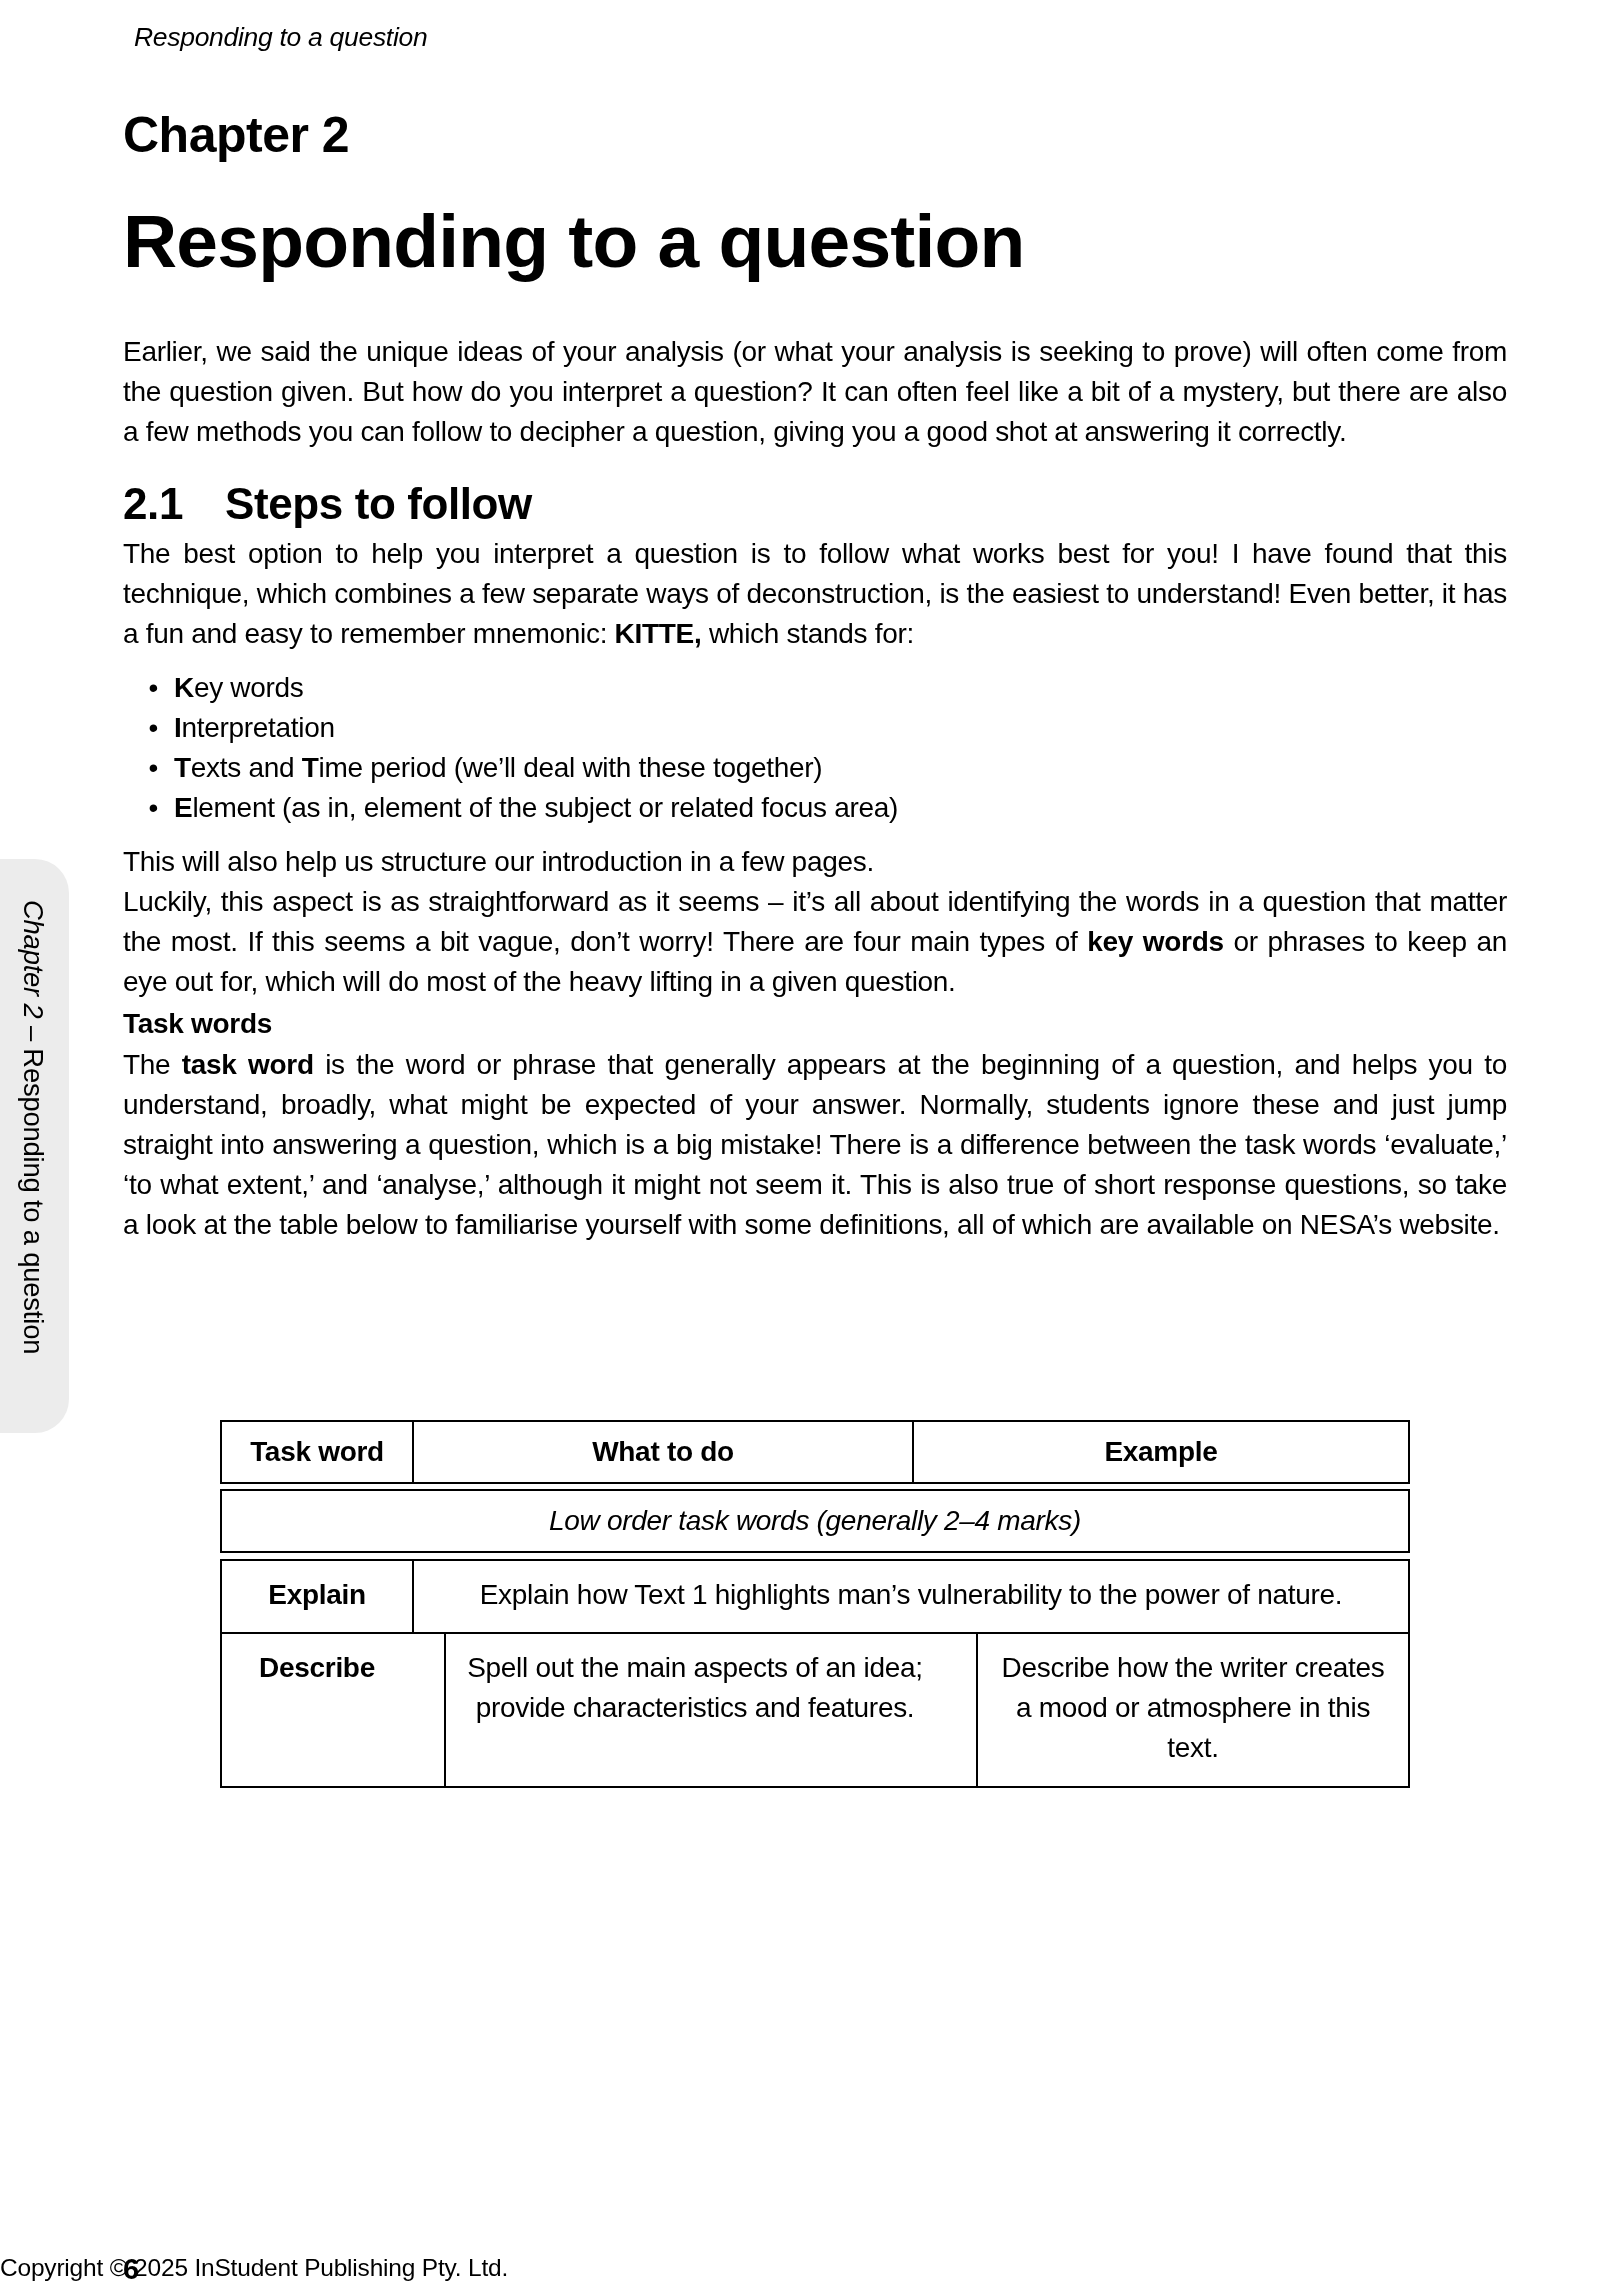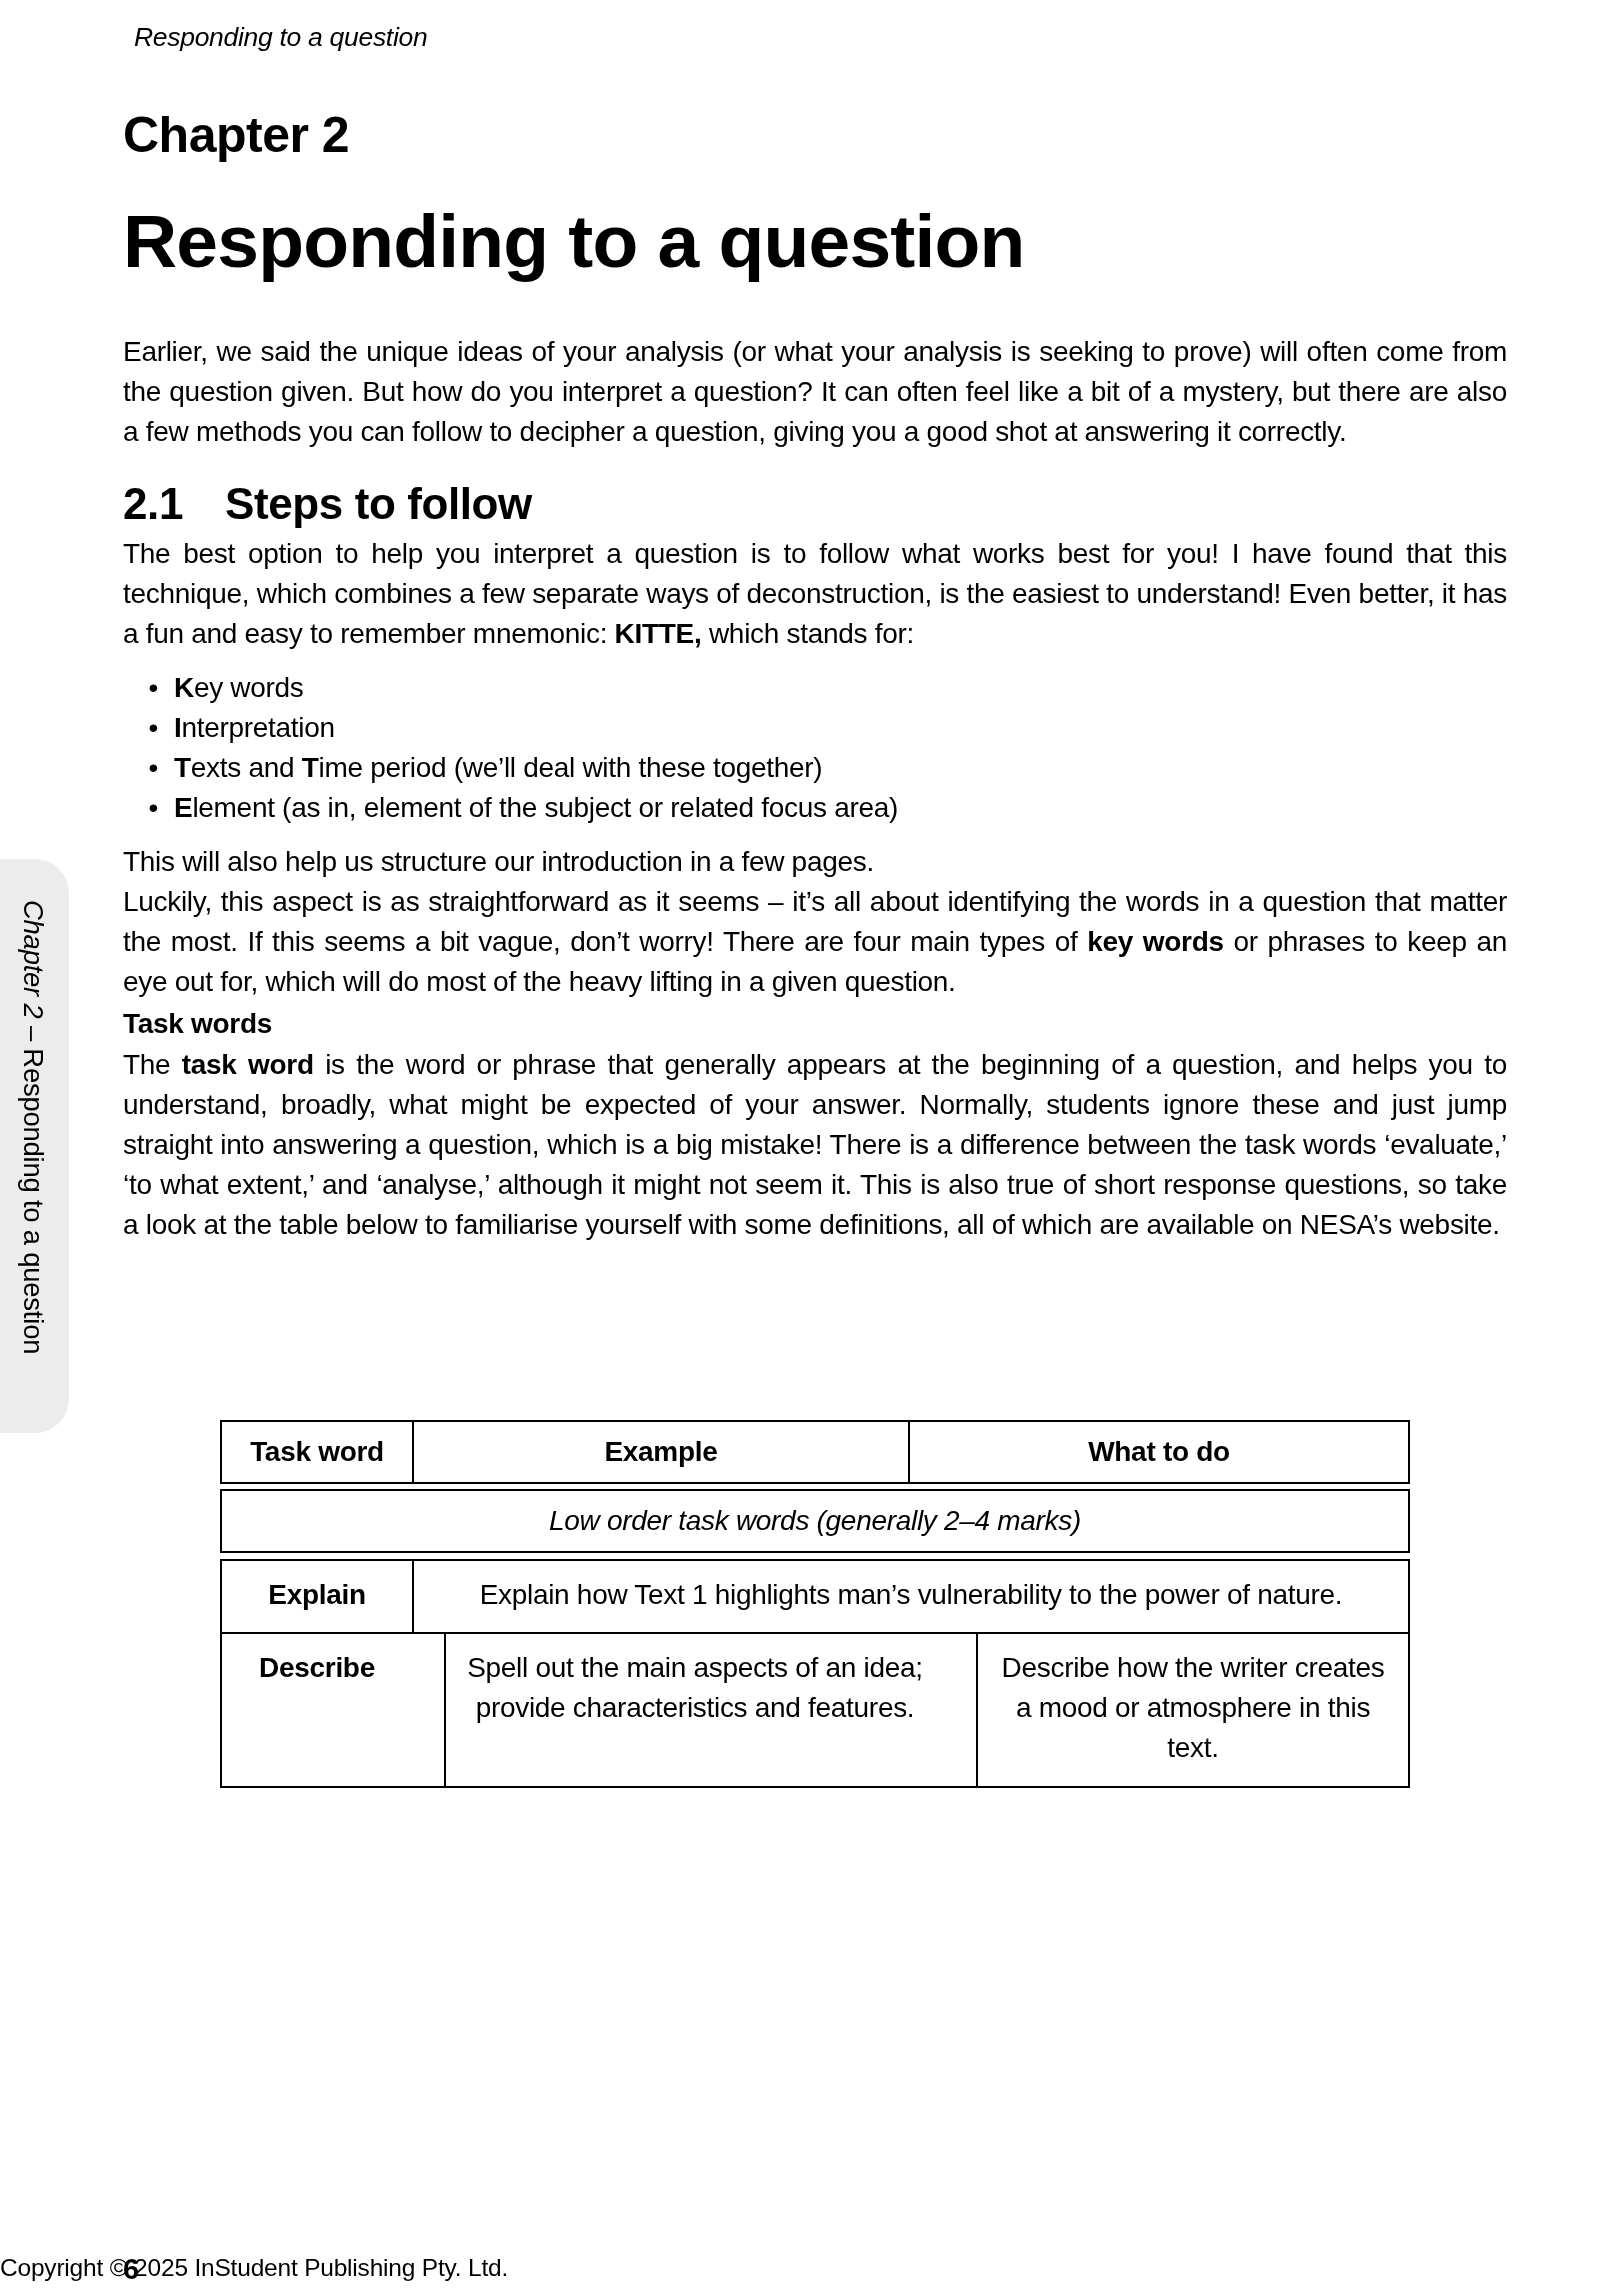--- a/index.html
+++ b/index.html
@@ -112,22 +112,22 @@
 
   <p class="body"><span>Luckily, this aspect is as straightforward as it seems – it’s all about identifying the words in a question that matter the most.  If this seems a bit vague, don’t worry! There are four main types of </span><b>key words</b><span> or phrases to keep an eye out for, which will do most of the heavy lifting in a given question.</span></p>
 
   <h4 class="minor">Task words</h4>
   <p class="body"><span>The </span><b>task word</b><span> is the word or phrase that generally appears at the beginning of a question, and helps you to understand, broadly, what might be expected of your answer. Normally, students ignore these and just jump straight into answering a question, which is a big mistake!  There is a difference between the task words ‘evaluate,’ ‘to what extent,’ and ‘analyse,’ although it might not seem it.  This is also true of short response questions, so take a look at the table below to familiarise yourself with some definitions, all of which are available on NESA’s website.</span></p>
 </div>
 
 <div class="table-wrap">
   <div class="trow thead">
     <div class="tcell c1">Task word</div>
+    <div class="tcell c2">What to do</div>
     <div class="tcell c3">Example</div>
-    <div class="tcell c2">What to do</div>
   </div>
   <div class="trow span-row">
     <div class="tcell">Low order task words (generally 2–4 marks)</div>
   </div>
   <div class="trow body-row" style="margin-top:5.9px;">
     <div class="tcell c1">Explain</div>
     <div class="tcell c3">Explain how Text 1 highlights man’s vulnerability to the power of nature.</div>
   </div>
   <div class="trow body-row" style="margin-top:-2px;gap:32px;">
     <div class="tcell c1">Describe</div>

